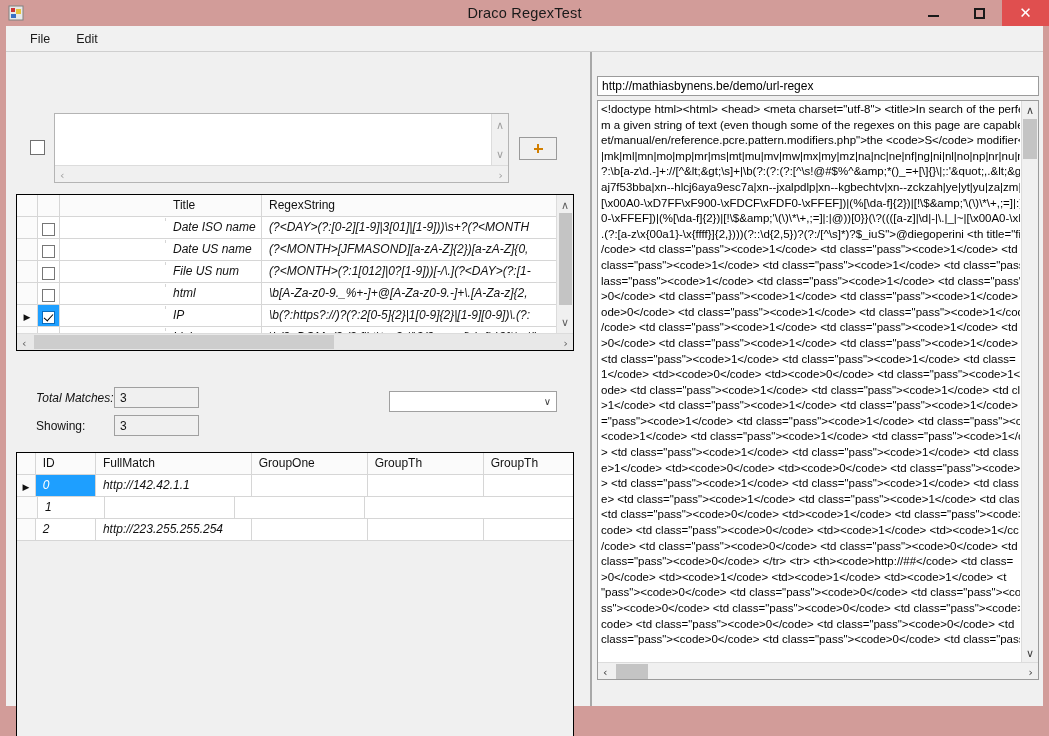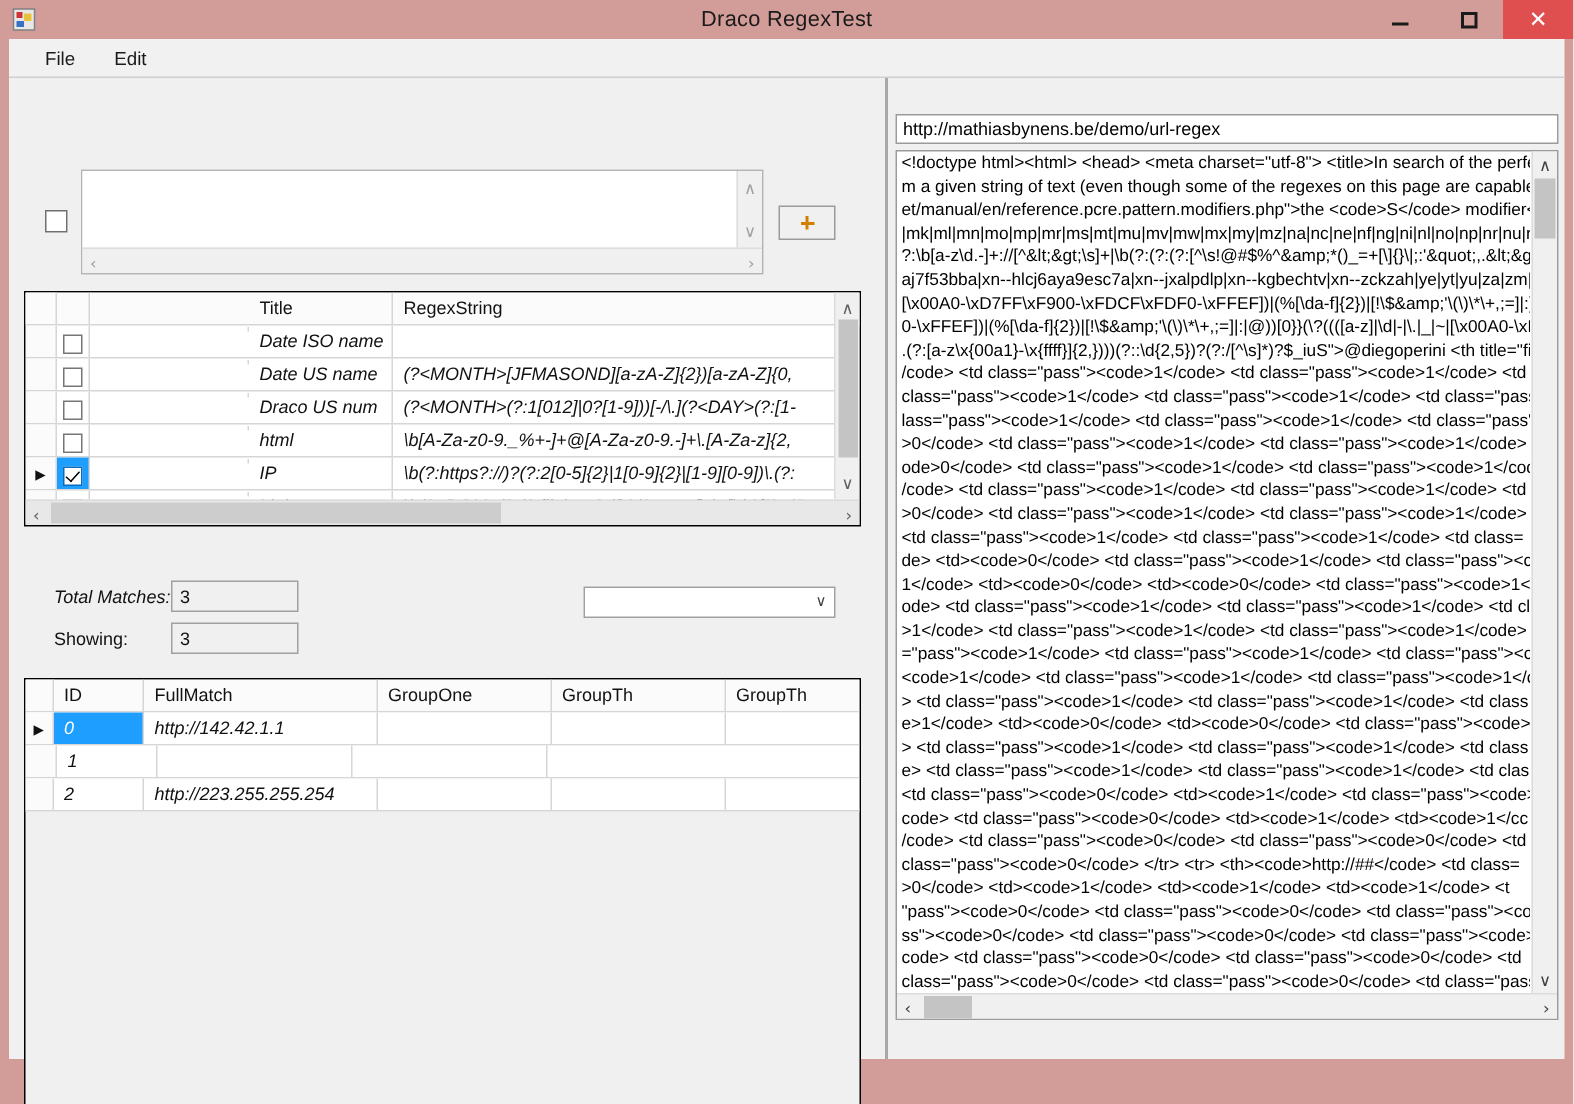--- a/index.html
+++ b/index.html
@@ -432,20 +432,21 @@
 
           <div class="gv-row">
             <div class="gv-cell c-rowhdr">
                 <span class="rowmarker"></span>
               </div>
             <div class="gv-cell c-check">
                 <span class="cb"></span>
               </div>
             <div class="gv-cell c-purpose">FavoriteClip</div>
             <div class="gv-cell c-title">Date ISO name</div>
+            <div class="gv-cell c-regex">(?&lt;DAY&gt;(?:[0-2][1-9]|3[01]|[1-9]))\s+?(?&lt;MONTH</div>
           </div>
 
           <div class="gv-row">
             <div class="gv-cell c-rowhdr">
                 <span class="rowmarker"></span>
               </div>
             <div class="gv-cell c-check">
                 <span class="cb"></span>
               </div>
             <div class="gv-cell c-purpose">FavoriteClip</div>
@@ -454,21 +455,21 @@
           </div>
 
           <div class="gv-row">
             <div class="gv-cell c-rowhdr">
                 <span class="rowmarker"></span>
               </div>
             <div class="gv-cell c-check">
                 <span class="cb"></span>
               </div>
             <div class="gv-cell c-purpose">FavoriteClip</div>
-            <div class="gv-cell c-title">Draco US num</div>
+            <div class="gv-cell c-title">File US num</div>
             <div class="gv-cell c-regex">(?&lt;MONTH&gt;(?:1[012]|0?[1-9]))[-/\.](?&lt;DAY&gt;(?:[1-</div>
           </div>
 
           <div class="gv-row">
             <div class="gv-cell c-rowhdr">
                 <span class="rowmarker"></span>
               </div>
             <div class="gv-cell c-check">
                 <span class="cb"></span>
               </div>
@@ -585,21 +586,20 @@
             <div class="htline">0-\xFFEF])|(%[\da-f]{2})|[!\$&amp;amp;'\(\)\*\+,;=]|:|@))[0}}(\?((([a-z]|\d|-|\.|_|~|[\x00A0-\xD7FF\</div>
             <div class="htline">.(?:[a-z\x{00a1}-\x{ffff}]{2,})))(?::\d{2,5})?(?:/[^\s]*)?$_iuS"&gt;@diegoperini    &lt;th title="filter</div>
             <div class="htline">/code&gt;    &lt;td class="pass"&gt;&lt;code&gt;1&lt;/code&gt;    &lt;td class="pass"&gt;&lt;code&gt;1&lt;/code&gt;    &lt;td</div>
             <div class="htline">class="pass"&gt;&lt;code&gt;1&lt;/code&gt;    &lt;td class="pass"&gt;&lt;code&gt;1&lt;/code&gt;    &lt;td class="pass"</div>
             <div class="htline">lass="pass"&gt;&lt;code&gt;1&lt;/code&gt;    &lt;td class="pass"&gt;&lt;code&gt;1&lt;/code&gt;    &lt;td class="pass"&gt;</div>
             <div class="htline">&gt;0&lt;/code&gt;    &lt;td class="pass"&gt;&lt;code&gt;1&lt;/code&gt;    &lt;td class="pass"&gt;&lt;code&gt;1&lt;/code&gt;</div>
             <div class="htline">ode&gt;0&lt;/code&gt;    &lt;td class="pass"&gt;&lt;code&gt;1&lt;/code&gt;    &lt;td class="pass"&gt;&lt;code&gt;1&lt;/code</div>
             <div class="htline">/code&gt;    &lt;td class="pass"&gt;&lt;code&gt;1&lt;/code&gt;    &lt;td class="pass"&gt;&lt;code&gt;1&lt;/code&gt;    &lt;td</div>
             <div class="htline">&gt;0&lt;/code&gt;    &lt;td class="pass"&gt;&lt;code&gt;1&lt;/code&gt;    &lt;td class="pass"&gt;&lt;code&gt;1&lt;/code&gt;</div>
             <div class="htline">   &lt;td class="pass"&gt;&lt;code&gt;1&lt;/code&gt;    &lt;td class="pass"&gt;&lt;code&gt;1&lt;/code&gt;    &lt;td class=</div>
-            <div class="htline">de&gt;    &lt;td&gt;&lt;code&gt;0&lt;/code&gt;    &lt;td class="pass"&gt;&lt;code&gt;1&lt;/code&gt;    &lt;td class="pass"&gt;&lt;c</div>
             <div class="htline">1&lt;/code&gt;    &lt;td&gt;&lt;code&gt;0&lt;/code&gt;    &lt;td&gt;&lt;code&gt;0&lt;/code&gt;    &lt;td class="pass"&gt;&lt;code&gt;1&lt;</div>
             <div class="htline">ode&gt;    &lt;td class="pass"&gt;&lt;code&gt;1&lt;/code&gt;    &lt;td class="pass"&gt;&lt;code&gt;1&lt;/code&gt;    &lt;td cl</div>
             <div class="htline">&gt;1&lt;/code&gt;    &lt;td class="pass"&gt;&lt;code&gt;1&lt;/code&gt;    &lt;td class="pass"&gt;&lt;code&gt;1&lt;/code&gt;</div>
             <div class="htline">="pass"&gt;&lt;code&gt;1&lt;/code&gt;    &lt;td class="pass"&gt;&lt;code&gt;1&lt;/code&gt;    &lt;td class="pass"&gt;&lt;co</div>
             <div class="htline">&lt;code&gt;1&lt;/code&gt;    &lt;td class="pass"&gt;&lt;code&gt;1&lt;/code&gt;    &lt;td class="pass"&gt;&lt;code&gt;1&lt;/co</div>
             <div class="htline">&gt;    &lt;td class="pass"&gt;&lt;code&gt;1&lt;/code&gt;    &lt;td class="pass"&gt;&lt;code&gt;1&lt;/code&gt;    &lt;td class</div>
             <div class="htline">e&gt;1&lt;/code&gt;    &lt;td&gt;&lt;code&gt;0&lt;/code&gt;    &lt;td&gt;&lt;code&gt;0&lt;/code&gt;    &lt;td class="pass"&gt;&lt;code&gt;</div>
             <div class="htline">&gt;    &lt;td class="pass"&gt;&lt;code&gt;1&lt;/code&gt;    &lt;td class="pass"&gt;&lt;code&gt;1&lt;/code&gt;    &lt;td class</div>
             <div class="htline">e&gt;    &lt;td class="pass"&gt;&lt;code&gt;1&lt;/code&gt;    &lt;td class="pass"&gt;&lt;code&gt;1&lt;/code&gt;    &lt;td clas</div>
             <div class="htline">&lt;td class="pass"&gt;&lt;code&gt;0&lt;/code&gt;    &lt;td&gt;&lt;code&gt;1&lt;/code&gt;    &lt;td class="pass"&gt;&lt;code&gt;0</div>

